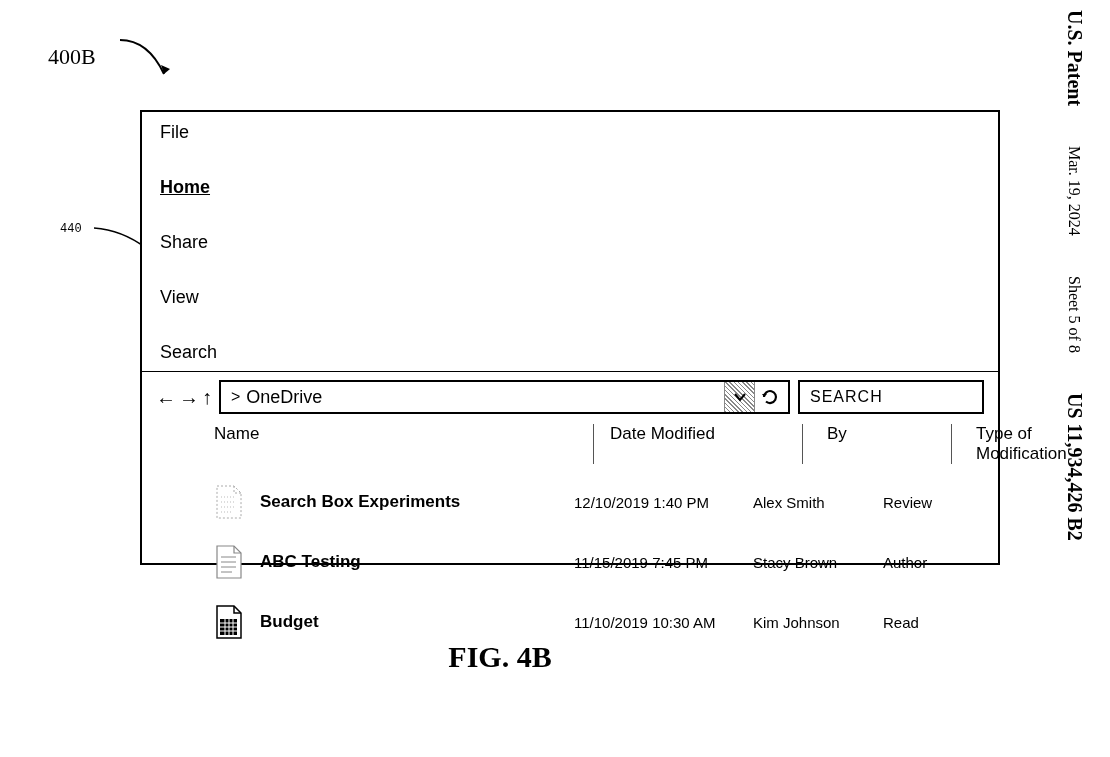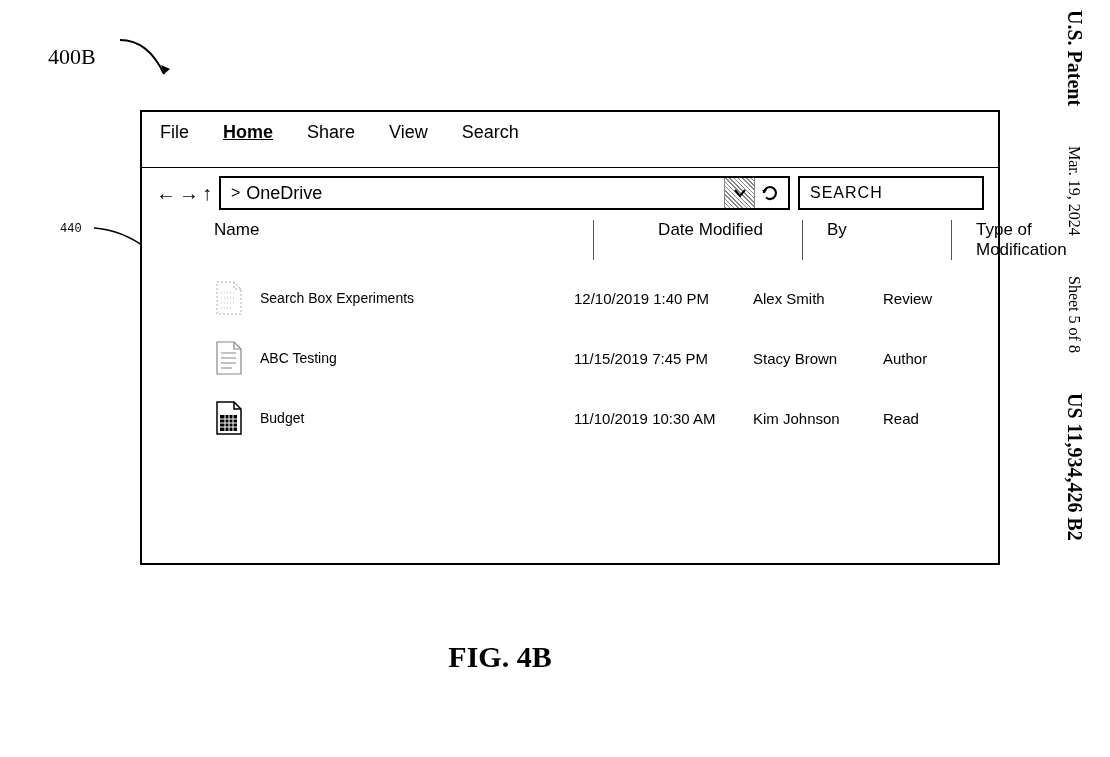--- a/index.html
+++ b/index.html
@@ -64,23 +64,24 @@
     left: 140px;
     top: 110px;
     width: 860px;
     height: 455px;
     border: 2.5px solid #000;
     background: #fff;
   }
   .menubar {
     display: flex;
     gap: 34px;
-    padding: 10px 18px 24px 18px;
+    padding: 10px 18px 8px 18px;
     font-size: 18px;
     border-bottom: 1.5px solid #000;
+    flex-direction: column;
   }
   .menubar .item { cursor: default; }
   .menubar .item.active { font-weight: bold; text-decoration: underline; }
 
   .toolbar {
     display: flex;
     align-items: center;
     gap: 8px;
     padding: 8px 14px 8px 14px;
   }
@@ -133,40 +134,40 @@
     letter-spacing: 1px;
   }
 
   .headers {
     display: flex;
     padding: 2px 14px 4px 72px;
     font-size: 17px;
     gap: 39px;
   }
   .col-name { flex: 0 0 340px; }
-  .col-date { flex: 0 0 170px; border-left: 1.5px solid #555; padding-left: 24px; text-align: right; }
+  .col-date { flex: 0 0 170px; border-left: 1.5px solid #555; padding-left: 16px; }
   .col-by   { flex: 0 0 110px; border-left: 1.5px solid #555; padding-left: 24px; }
   .col-type { flex: 1; border-left: 1.5px solid #555; padding-left: 24px; }
 
   .file-list {
     padding: 4px 14px 0 72px;
   }
   .file-row {
     display: flex;
     align-items: center;
     height: 60px;
     font-size: 16px;
   }
   .file-row .icon-cell {
     width: 46px;
     display: flex;
     align-items: center;
     justify-content: flex-start;
   }
-  .file-row .name-cell { flex: 0 0 294px; font-size: 14px; }
+  .file-row .name-cell { flex: 0 0 294px; font-size: 17px; font-weight: bold; }
   .file-row .date-cell { flex: 0 0 170px; font-size: 15px; margin-left: 20px; }
   .file-row .by-cell   { flex: 0 0 110px; font-size: 15px; margin-left: 9px; }
   .file-row .type-cell { flex: 1; font-size: 15px; padding-left: 20px; }
 
   .figure-caption {
     position: absolute;
     left: 0;
     width: 1000px;
     top: 640px;
     text-align: center;

